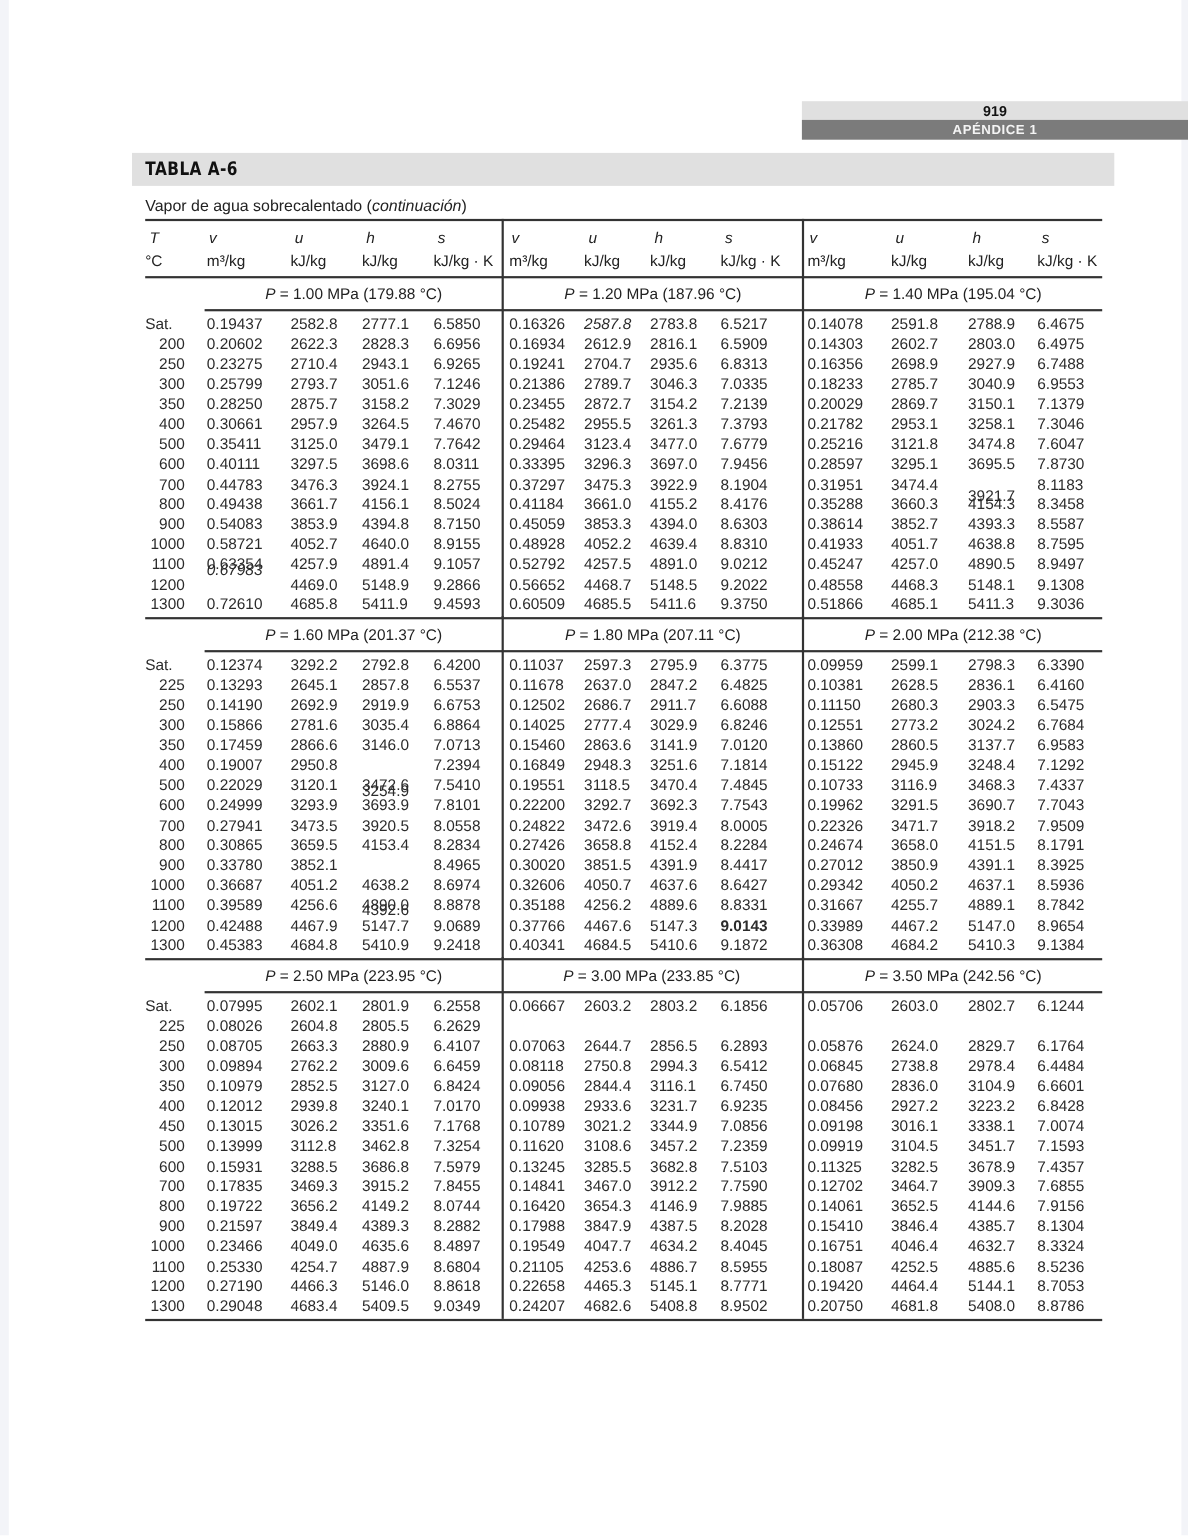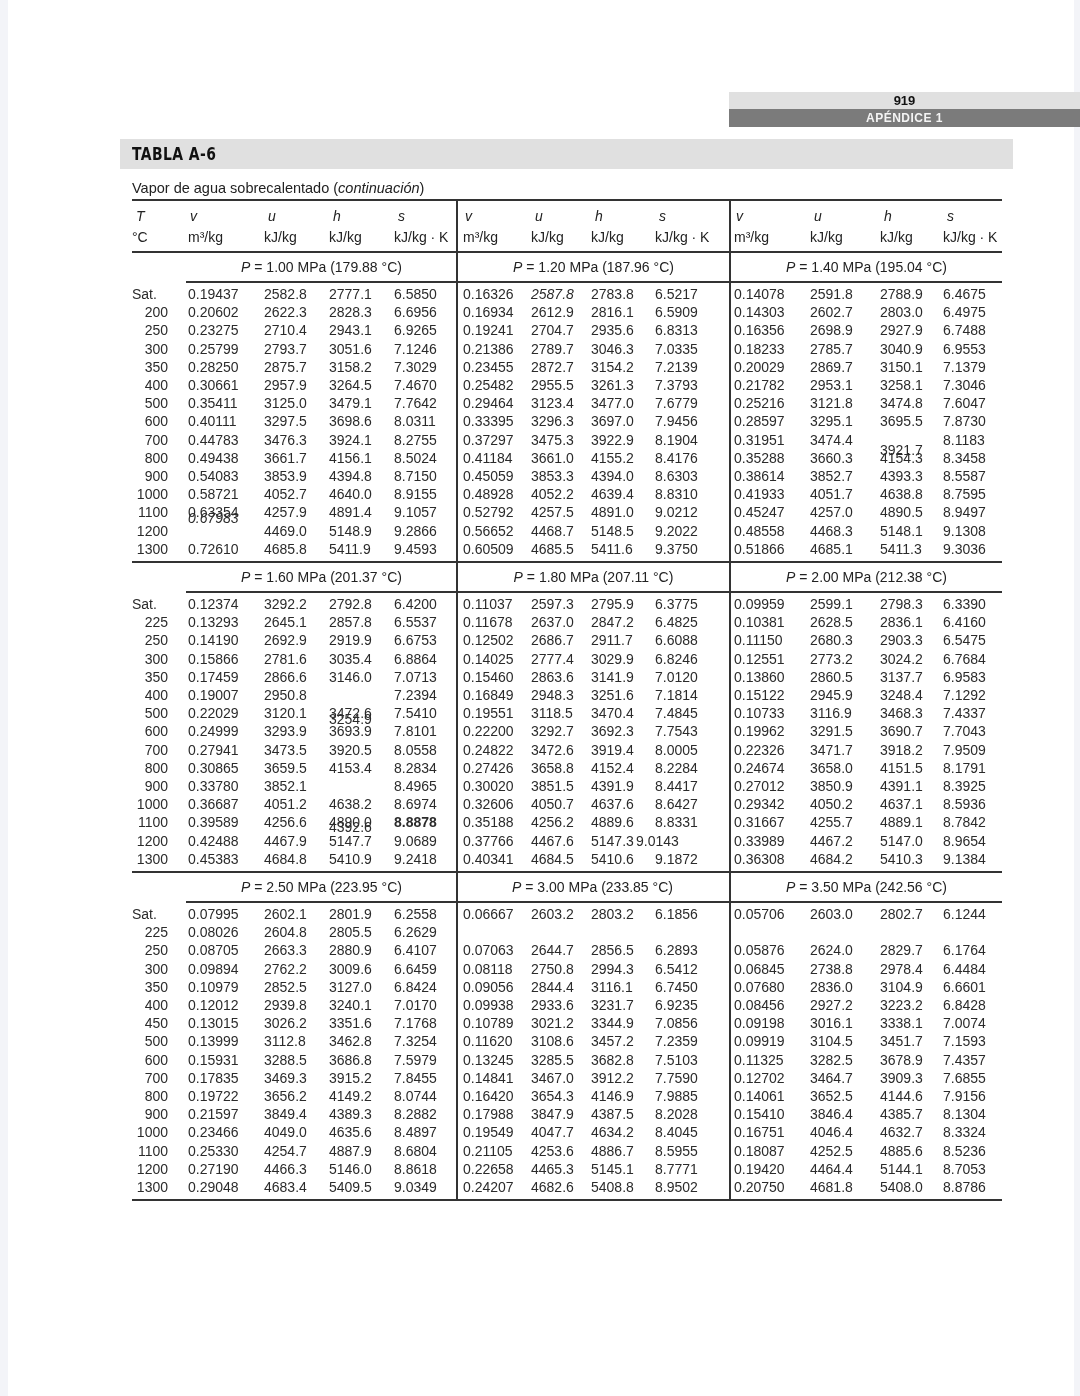--- a/index.html
+++ b/index.html
@@ -337,21 +337,21 @@
     <div class="cell" style="left: 264px; top: 778px;">3852.1</div>
     <div class="cell" style="left: 329px; top: 778px; margin-top: 41px;">4392.6</div>
     <div class="cell" style="left: 394px; top: 778px;">8.4965</div>
     <div class="cell" style="left: 188px; top: 796.2px;">0.36687</div>
     <div class="cell" style="left: 264px; top: 796.2px;">4051.2</div>
     <div class="cell" style="left: 329px; top: 796.2px;">4638.2</div>
     <div class="cell" style="left: 394px; top: 796.2px;">8.6974</div>
     <div class="cell" style="left: 188px; top: 814.4px;">0.39589</div>
     <div class="cell" style="left: 264px; top: 814.4px;">4256.6</div>
     <div class="cell" style="left: 329px; top: 814.4px;">4890.0</div>
-    <div class="cell" style="left: 394px; top: 814.4px; font-weight: bold;">8.8878</div>
+    <div class="cell" style="left: 394px; top: 814.4px;">8.8878</div>
     <div class="cell" style="left: 188px; top: 832.6px;">0.42488</div>
     <div class="cell" style="left: 264px; top: 832.6px;">4467.9</div>
     <div class="cell" style="left: 329px; top: 832.6px;">5147.7</div>
     <div class="cell" style="left: 394px; top: 832.6px;">9.0689</div>
     <div class="cell" style="left: 188px; top: 850.8px;">0.45383</div>
     <div class="cell" style="left: 264px; top: 850.8px;">4684.8</div>
     <div class="cell" style="left: 329px; top: 850.8px;">5410.9</div>
     <div class="cell" style="left: 394px; top: 850.8px;">9.2418</div>
     <div class="cell" style="left: 463px; top: 596px;">0.11037</div>
     <div class="cell" style="left: 531px; top: 596px;">2597.3</div>
@@ -401,21 +401,21 @@
     <div class="cell" style="left: 531px; top: 796.2px;">4050.7</div>
     <div class="cell" style="left: 591px; top: 796.2px;">4637.6</div>
     <div class="cell" style="left: 655px; top: 796.2px;">8.6427</div>
     <div class="cell" style="left: 463px; top: 814.4px;">0.35188</div>
     <div class="cell" style="left: 531px; top: 814.4px;">4256.2</div>
     <div class="cell" style="left: 591px; top: 814.4px;">4889.6</div>
     <div class="cell" style="left: 655px; top: 814.4px;">8.8331</div>
     <div class="cell" style="left: 463px; top: 832.6px;">0.37766</div>
     <div class="cell" style="left: 531px; top: 832.6px;">4467.6</div>
     <div class="cell" style="left: 591px; top: 832.6px;">5147.3</div>
-    <div class="cell" style="left: 636px; top: 832.6px;">9.0143</div>
+    <div class="cell" style="left: 655px; top: 832.6px; font-weight: bold;">9.0143</div>
     <div class="cell" style="left: 463px; top: 850.8px;">0.40341</div>
     <div class="cell" style="left: 531px; top: 850.8px;">4684.5</div>
     <div class="cell" style="left: 591px; top: 850.8px;">5410.6</div>
     <div class="cell" style="left: 655px; top: 850.8px;">9.1872</div>
     <div class="cell" style="left: 734px; top: 596px;">0.09959</div>
     <div class="cell" style="left: 810px; top: 596px;">2599.1</div>
     <div class="cell" style="left: 880px; top: 596px;">2798.3</div>
     <div class="cell" style="left: 943px; top: 596px;">6.3390</div>
     <div class="cell" style="left: 734px; top: 614.2px;">0.10381</div>
     <div class="cell" style="left: 810px; top: 614.2px;">2628.5</div>

